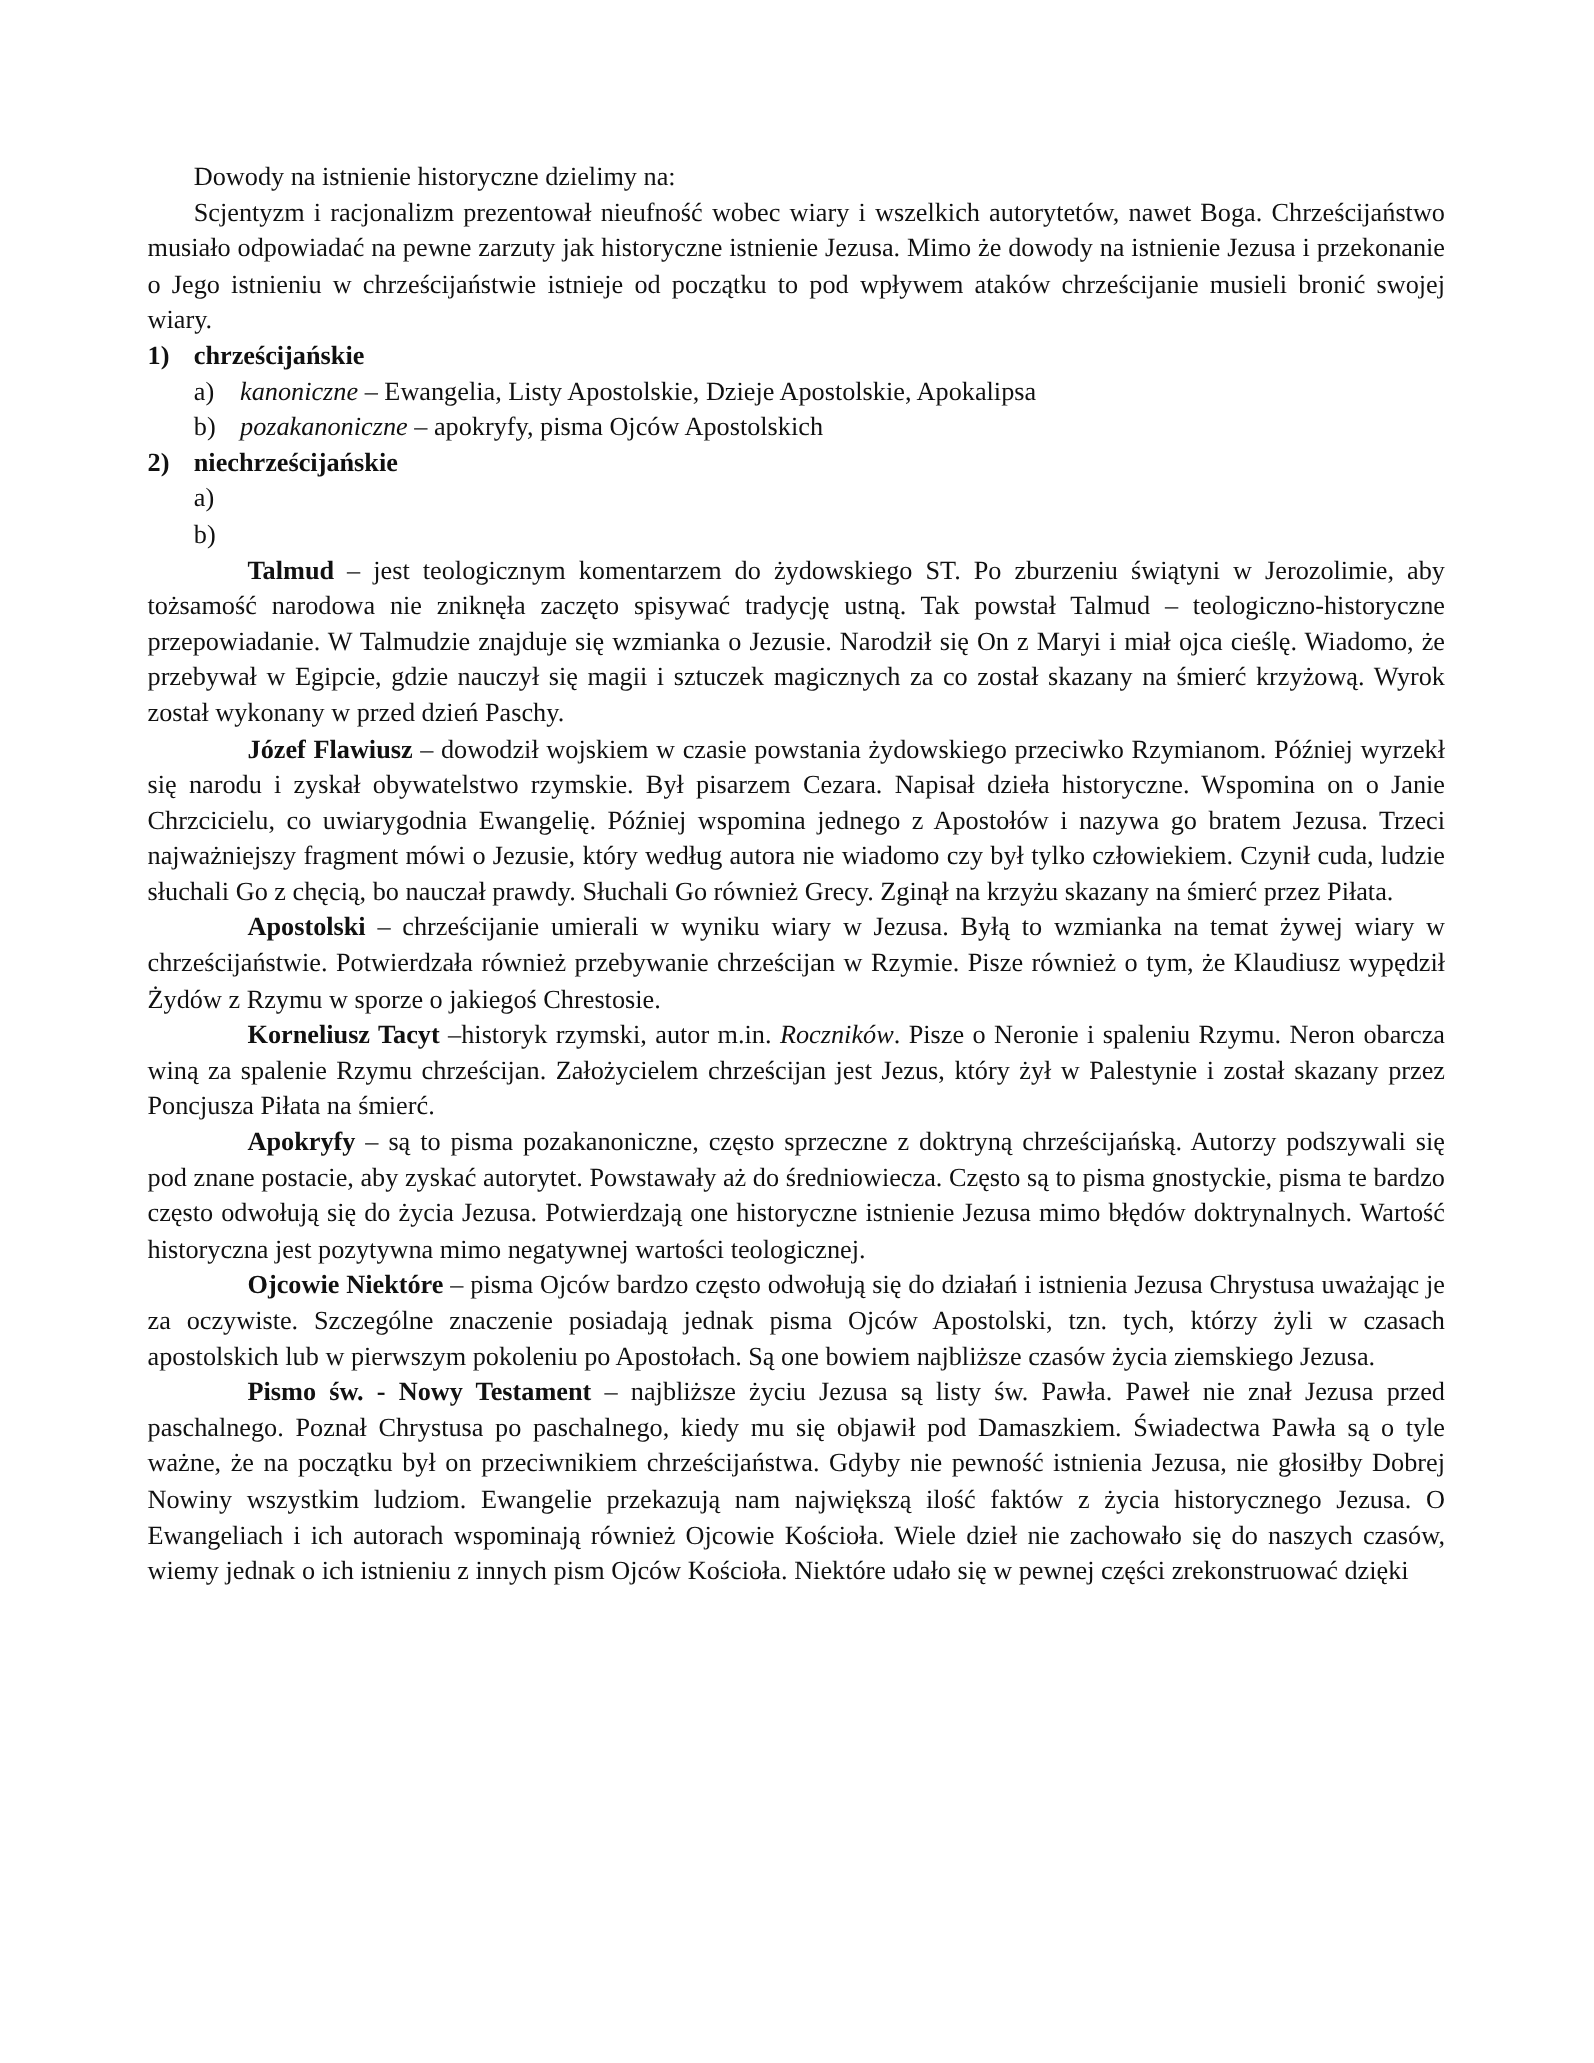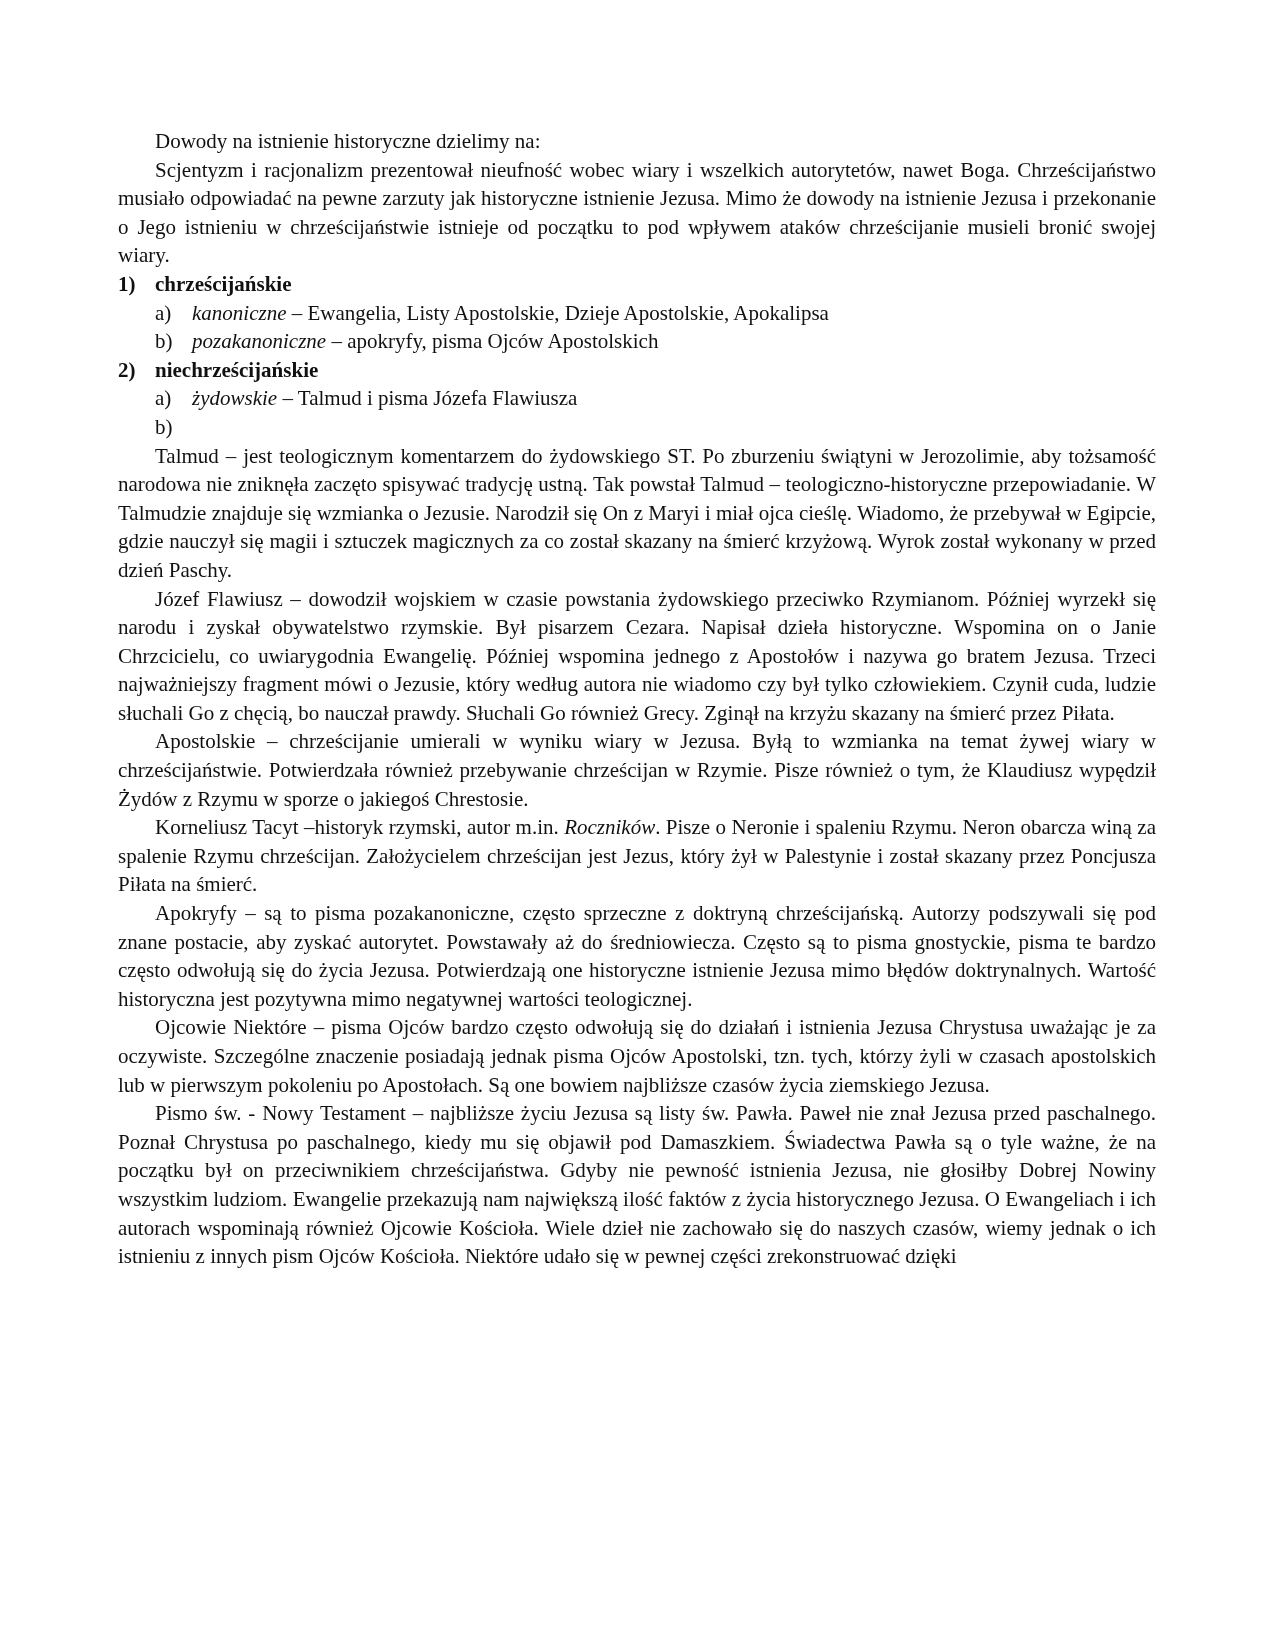--- a/index.html
+++ b/index.html
@@ -9,21 +9,21 @@
       left: 118px;
       top: 127px;
       width: 1038px;
       font-family: "Liberation Serif", "DejaVu Serif", serif;
       font-size: 21px;
       line-height: 28.6px;
       color: #111111;
     }
     .title { font-weight: bold; margin: 0; }
     .para { margin: 0; text-indent: 37px; text-align: justify; }
-    .para b { font-weight: normal; }
+    .para b { font-weight: bold; margin-left: 43px; }
     .list { margin: 0; padding: 0; list-style: none; }
     .l1 { display: flex; font-weight: bold; }
     .l1 .num { width: 37px; flex: none; }
     .l2 { display: flex; padding-left: 37px; }
     .l2 .num { width: 37px; flex: none; }
     .l2 i { font-style: italic; font-family: Liberation Serif, serif; }
   </style>
 </head>
 <body>
 
@@ -44,33 +44,32 @@
     <div class="l2">
       <span class="num">b)</span>
       <span><i>pozakanoniczne</i><span> – apokryfy, pisma Ojców Apostolskich</span></span>
     </div>
     <div class="l1">
       <span class="num">2)</span>
       <span>niechrześcijańskie</span>
     </div>
     <div class="l2">
       <span class="num">a)</span>
-      <span><i>żydowskie</i><span> – Talmud i pisma Józefa Flawiusza</span></span>
     </div>
     <div class="l2">
       <span class="num">b)</span>
     </div>
   </div>
 
   <p class="para"><b>Talmud</b><span> – jest teologicznym komentarzem do żydowskiego ST. Po zburzeniu świątyni w Jerozolimie, aby tożsamość narodowa nie zniknęła zaczęto spisywać tradycję ustną. Tak powstał Talmud – teologiczno-historyczne przepowiadanie. W Talmudzie znajduje się wzmianka o Jezusie. Narodził się On z Maryi i miał ojca cieślę. Wiadomo, że przebywał w Egipcie, gdzie nauczył się magii i sztuczek magicznych za co został skazany na śmierć krzyżową. Wyrok został wykonany w przed dzień Paschy.</span></p>
 
   <p class="para"><b>Józef Flawiusz</b><span> – dowodził wojskiem w czasie powstania żydowskiego przeciwko Rzymianom. Później wyrzekł się narodu i zyskał obywatelstwo rzymskie. Był pisarzem Cezara. Napisał dzieła historyczne. Wspomina on o Janie Chrzcicielu, co uwiarygodnia Ewangelię. Później wspomina jednego z Apostołów i nazywa go bratem Jezusa. Trzeci najważniejszy fragment mówi o Jezusie, który według autora nie wiadomo czy był tylko człowiekiem. Czynił cuda, ludzie słuchali Go z chęcią, bo nauczał prawdy. Słuchali Go również Grecy. Zginął na krzyżu skazany na śmierć przez Piłata.</span></p>
 
 
-  <p class="para"><b>Apostolskie</b><span> – chrześcijanie umierali w wyniku wiary w Jezusa. Byłą to wzmianka na temat żywej wiary w chrześcijaństwie. Potwierdzała również przebywanie chrześcijan w Rzymie. Pisze również o tym, że Klaudiusz wypędził Żydów z Rzymu w sporze o jakiegoś Chrestosie.</span></p>
+  <p class="para"><b>Apostolski</b><span> – chrześcijanie umierali w wyniku wiary w Jezusa. Byłą to wzmianka na temat żywej wiary w chrześcijaństwie. Potwierdzała również przebywanie chrześcijan w Rzymie. Pisze również o tym, że Klaudiusz wypędził Żydów z Rzymu w sporze o jakiegoś Chrestosie.</span></p>
 
   <p class="para"><b>Korneliusz Tacyt</b><span> –historyk rzymski, autor m.in. </span><i>Roczników</i><span>. Pisze o Neronie i spaleniu Rzymu. Neron obarcza winą za spalenie Rzymu chrześcijan. Założycielem chrześcijan jest Jezus, który żył w Palestynie i został skazany przez Poncjusza Piłata na śmierć.</span></p>
 
   <p class="para"><b>Apokryfy</b><span> – są to pisma pozakanoniczne, często sprzeczne z doktryną chrześcijańską. Autorzy podszywali się pod znane postacie, aby zyskać autorytet. Powstawały aż do średniowiecza. Często są to pisma gnostyckie, pisma te bardzo często odwołują się do życia Jezusa. Potwierdzają one historyczne istnienie Jezusa mimo błędów doktrynalnych. Wartość historyczna jest pozytywna mimo negatywnej wartości teologicznej.</span></p>
 
   <p class="para"><b>Ojcowie Niektóre</b><span> – pisma Ojców bardzo często odwołują się do działań i istnienia Jezusa Chrystusa uważając je za oczywiste. Szczególne znaczenie posiadają jednak pisma Ojców Apostolski, tzn. tych, którzy żyli w czasach apostolskich lub w pierwszym pokoleniu po Apostołach. Są one bowiem najbliższe czasów życia ziemskiego Jezusa.</span></p>
 
   <p class="para"><b>Pismo św. - Nowy Testament</b><span> – najbliższe życiu Jezusa są listy św. Pawła. Paweł nie znał Jezusa przed paschalnego. Poznał Chrystusa po paschalnego, kiedy mu się objawił pod Damaszkiem. Świadectwa Pawła są o tyle ważne, że na początku był on przeciwnikiem chrześcijaństwa. Gdyby nie pewność istnienia Jezusa, nie głosiłby Dobrej Nowiny wszystkim ludziom. Ewangelie przekazują nam największą ilość faktów z życia historycznego Jezusa. O Ewangeliach i ich autorach wspominają również Ojcowie Kościoła. Wiele dzieł nie zachowało się do naszych czasów, wiemy jednak o ich istnieniu z innych pism Ojców Kościoła. Niektóre udało się w pewnej części zrekonstruować dzięki</span></p>
 </div>
 

